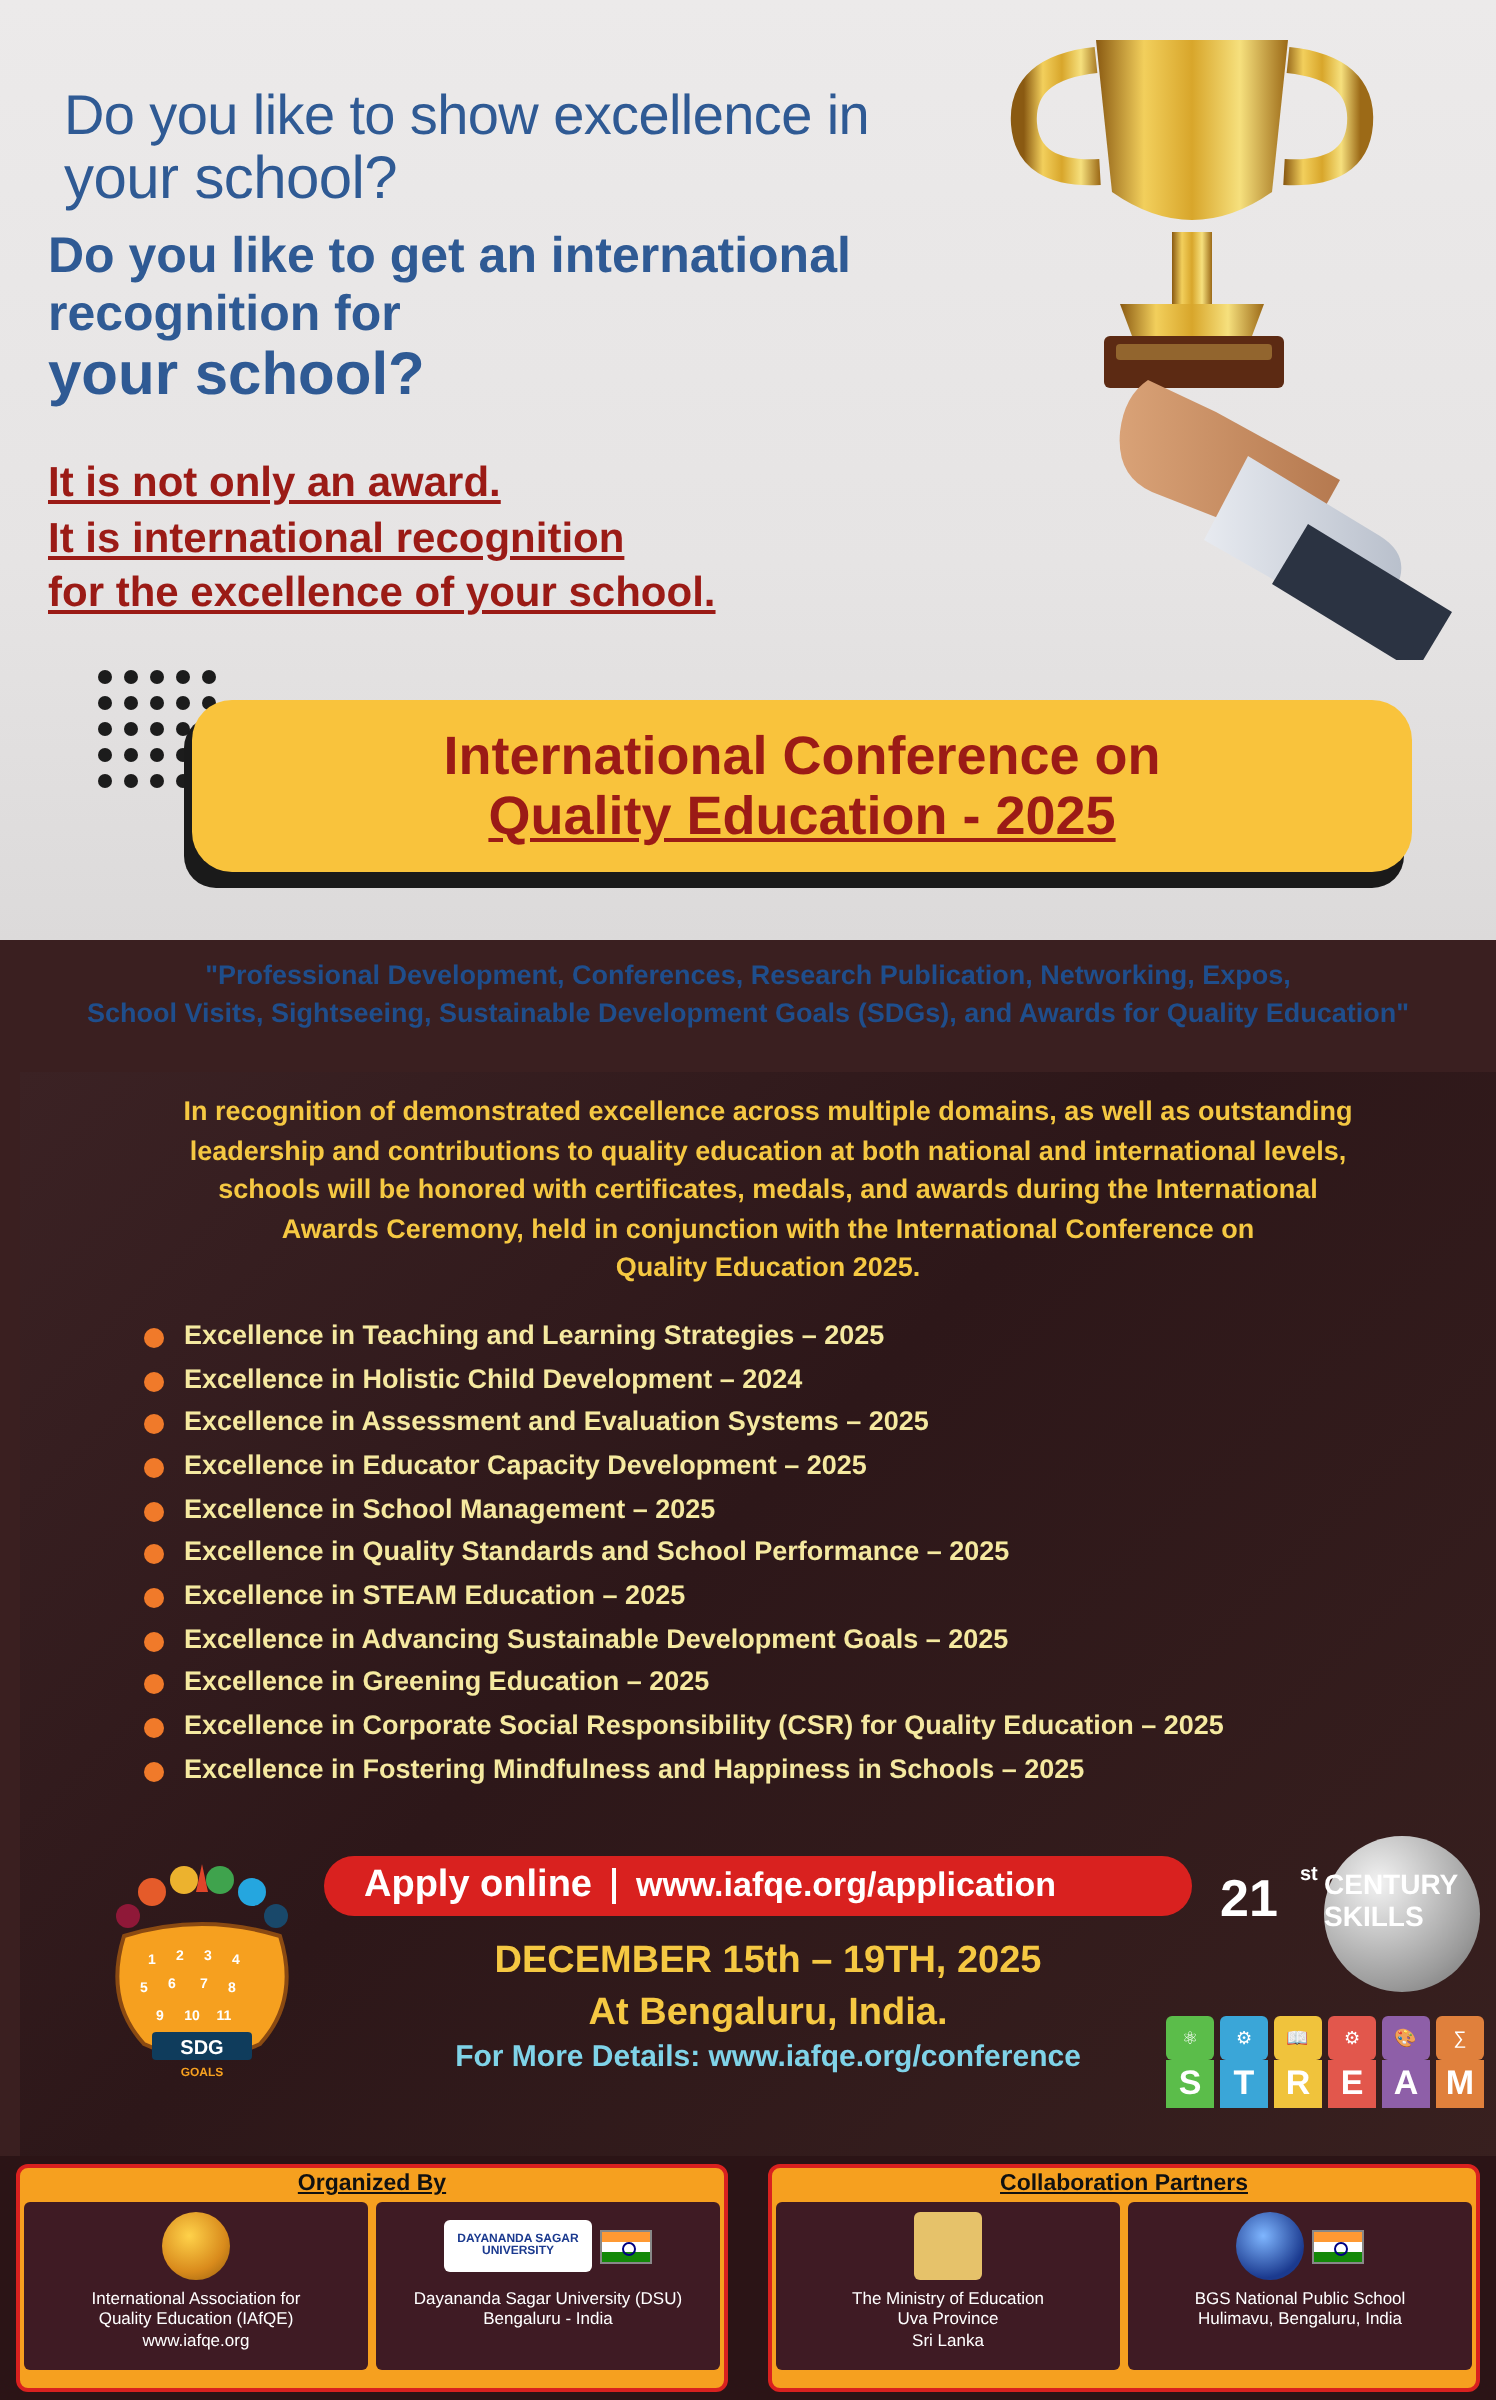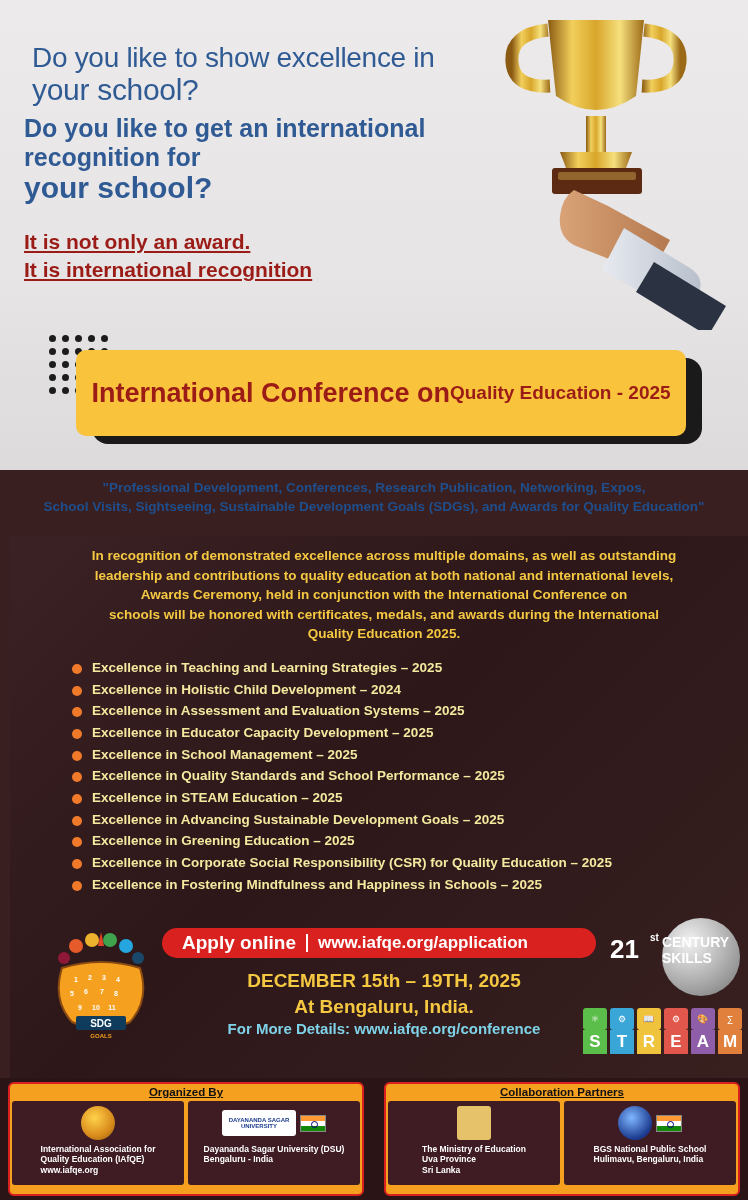--- a/index.html
+++ b/index.html
@@ -41,26 +41,26 @@
 
   .dots { position:absolute; left:46px; top:332px; }
   .dots .row { display:flex; }
   .dots .dot { width:7px; height:7px; border-radius:50%; background:#1c1c1c; margin:3px; }
 
   .banner-shadow {
     position:absolute; left:92px; top:358px; width:610px; height:86px;
     background:#1a1a1a; border-radius:16px;
   }
   .banner {
-    position:absolute; left:76px; top:350px; width:610px; height:86px;
-    background:#f9c33c; border-radius:10px;
-    display:flex; flex-direction:row; align-items:center; justify-content:center;
+    position:absolute; left:96px; top:350px; width:610px; height:86px;
+    background:#f9c33c; border-radius:20px;
+    display:flex; flex-direction:column; align-items:center; justify-content:center;
   }
   .banner .t1 { color:#9b1b16; font-weight:bold; font-size:27px; line-height:1.12; }
-  .banner .t2 { color:#9b1b16; font-weight:bold; font-size:19px; line-height:1.12; }
+  .banner .t2 { color:#9b1b16; font-weight:bold; font-size:27px; line-height:1.12;text-decoration:underline; }
 
   .quote {
     position:absolute; left:0; top:478px; width:748px; text-align:center;
     color:#1f4e8c; font-weight:bold; font-size:13.5px; line-height:1.42;
     padding:0 10px;
   }
 
   
   .dark {
     position:absolute; top:536px; left:0; width:748px; height:542px;
@@ -132,21 +132,21 @@
   .panel { flex:1; border:2px solid #d9211f; border-radius:6px; background:#f6a01f; overflow:hidden; }
   .panel .ptitle {
     text-align:center; font-weight:bold; font-size:11.5px; color:#111;
     padding:2px 0 1px; text-decoration:underline;
   }
   .panel .pbody { display:flex; height:88px; }
   .cell { flex:1; background:#4a1f2a; margin:2px; border-radius:3px;
     display:flex; flex-direction:column; align-items:center; justify-content:flex-start; padding-top:3px; }
   .cell.l { background:#3f1b24; }
   .cell .logorow { display:flex; align-items:center; gap:4px; height:38px; }
-  .cell .cname { color:#ffffff; font-weight:bold; font-size:8.5px; text-align:left; line-height:1.22; margin-top:2px;}
+  .cell .cname { color:#ffffff; font-weight:normal; font-size:8.5px; text-align:center; line-height:1.22; margin-top:2px;}
 
   .flag { width:26px; height:17px; border:1px solid #888; }
   .flag-in { background:linear-gradient(180deg,#ff9933 33%,#ffffff 33%,#ffffff 66%,#138808 66%); position:relative; }
   .flag-in:after { content:""; position:absolute; left:50%; top:50%; width:5px; height:5px; margin:-2.5px 0 0 -2.5px;
     border:1px solid #000080; border-radius:50%; }
 
   .emblem { width:34px; height:34px; border-radius:50%;
     background:radial-gradient(circle at 40% 35%,#ffd24a,#d98b1c 60%,#8f5a0d 100%); }
   .emblem.sq { border-radius:3px; background:#e6c26a; }
   .emblem.dsu { border-radius:3px; background:#ffffff; display:flex; align-items:center; justify-content:center;
@@ -204,20 +204,21 @@
 
     <div class="headline-2">
       <div>Do you like to get an international</div>
       <div>recognition for</div>
       <div class="big">your school?</div>
     </div>
 
     <div class="redline">
       <div>It is not only an award.</div>
       <div>It is international recognition</div>
+      <div>for the  excellence of your school.</div>
     </div>
 
     <div class="dots">
       <div class="row">
           <i class="dot"></i>
           <i class="dot"></i>
           <i class="dot"></i>
           <i class="dot"></i>
           <i class="dot"></i>
         </div>
@@ -260,22 +261,22 @@
 
   <div class="quote">
     <div>"Professional Development, Conferences, Research Publication, Networking, Expos,</div>
     <div>School Visits, Sightseeing, Sustainable Development Goals (SDGs), and Awards for Quality Education"</div>
   </div>
 
   <div class="dark">
     <div class="recognition">
       <div>In recognition of demonstrated excellence across multiple domains, as well as outstanding</div>
       <div>leadership and contributions to quality education at both national and international levels,</div>
+      <div>schools will be honored with certificates, medals, and awards during the  International</div>
       <div>Awards Ceremony, held in conjunction with the International Conference on</div>
-      <div>schools will be honored with certificates, medals, and awards during the  International</div>
       <div>Quality Education 2025.</div>
     </div>
 
     <div class="awards">
       <div class="award">
           <i class="bullet"></i>
           <span class="txt">Excellence in Teaching and Learning Strategies – 2025</span>
         </div>
       <div class="award">
           <i class="bullet"></i>

